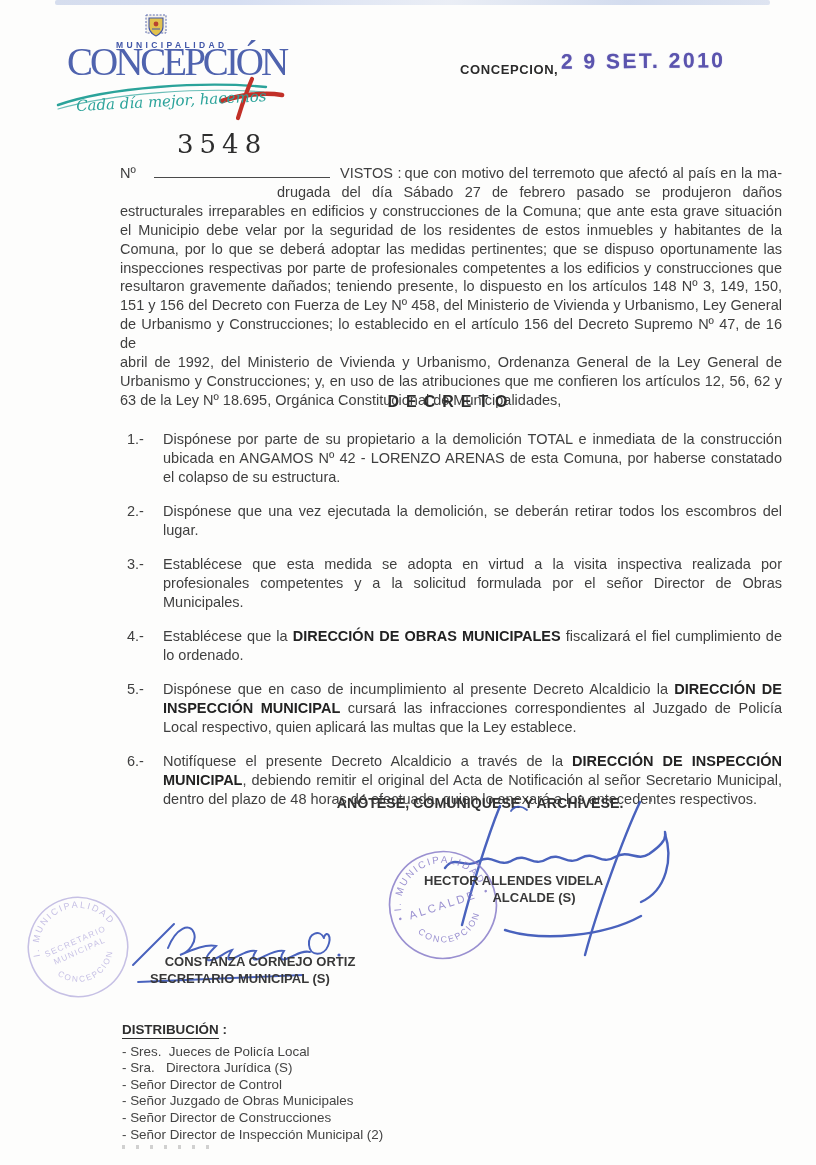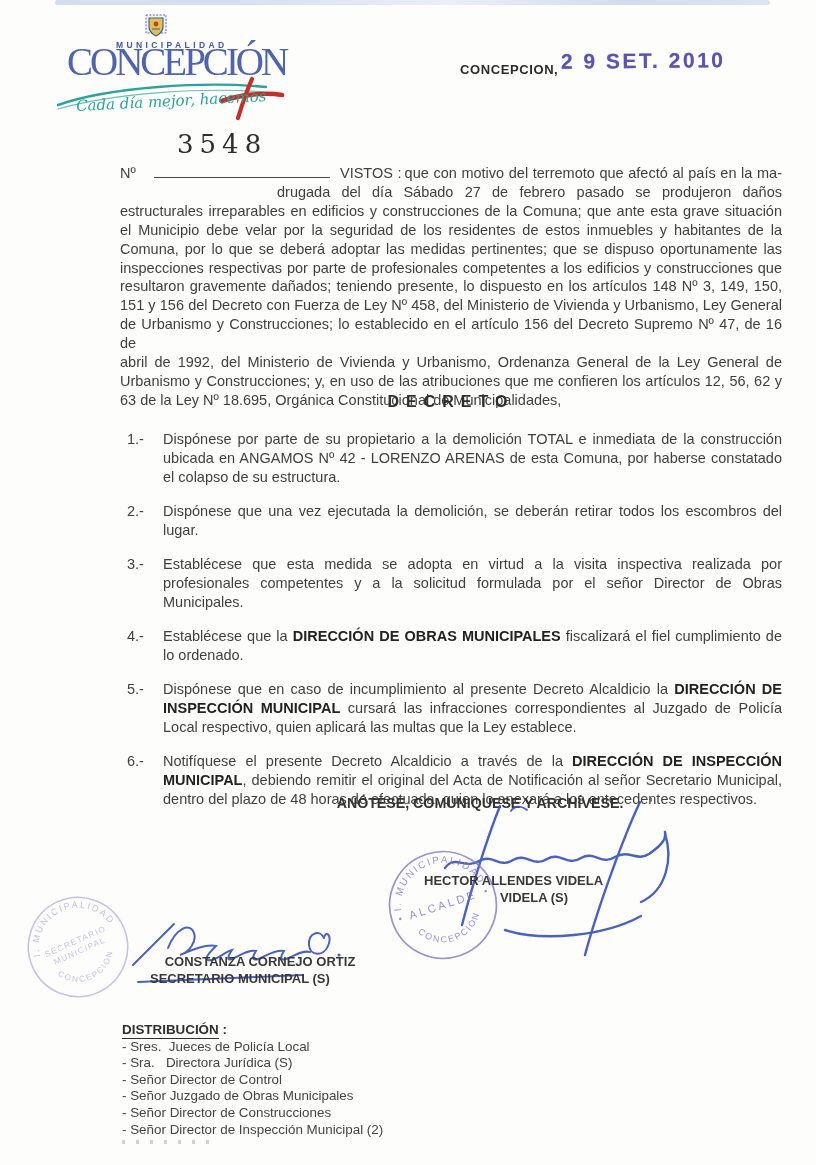--- a/index.html
+++ b/index.html
@@ -64,21 +64,21 @@
   .secretario-name{position:absolute;left:150px;top:954px;width:220px;text-align:center;
      font-size:13px;font-weight:600;color:#383838;}
   .secretario-title{position:absolute;left:150px;top:971px;width:220px;text-align:left;
      font-size:13px;font-weight:600;color:#383838;}
   .stamp{position:absolute;}
 
   
   .distribution{position:absolute;left:122px;top:1022px;font-size:13.4px;line-height:16.6px;color:#444;}
   .dist-title{font-weight:bold;color:#2f2f2f;border-bottom:1.6px solid #2f2f2f;padding-bottom:1px;}
   .dist-colon{font-weight:bold;color:#2f2f2f;}
-  .dist-items{}
+  .dist-items{margin-top:5px;}
   .dist-item{white-space:pre;}
   .dist-cutoff{width:90px;height:4px;margin-top:2px;opacity:.45;
      background:repeating-linear-gradient(90deg,#9a9a9a 0 3px,transparent 3px 14px);}
 </style>
 </head>
 <body>
 
 <div class="page">
 
   <div class="scan-band"></div>
@@ -182,21 +182,21 @@
       <text font-family="Liberation Sans, sans-serif" font-size="9.5" letter-spacing="2" fill="#8276c6">
         <textPath href="#aBot" startOffset="50%" text-anchor="middle">CONCEPCION</textPath>
       </text>
       <text x="62" y="66" text-anchor="middle" font-family="Liberation Sans, sans-serif" font-size="12" letter-spacing="3" fill="#8276c6">ALCALDE</text>
       <circle cx="14" cy="62" r="1.4" fill="#8276c6"></circle>
       <circle cx="110" cy="62" r="1.4" fill="#8276c6"></circle>
     </g>
   </svg>
 
   <div class="alcalde-name">HECTOR ALLENDES VIDELA</div>
-  <div class="alcalde-title">VIDELA (S)</div>
+  <div class="alcalde-title">ALCALDE (S)</div>
 
   <svg class="stamp" style="left:24px;top:893px;" width="108" height="108" viewBox="0 0 124 124">
     <g transform="rotate(-24 62 62)" opacity=".55">
       <circle cx="62" cy="62" r="57" fill="none" stroke="#9a8fd2" stroke-width="1.8"></circle>
       <path id="sTop" d="M17,62 A45,45 0 0 1 107,62" fill="none"></path>
       <path id="sBot" d="M22,62 A40,40 0 0 0 102,62" fill="none"></path>
       <text font-family="Liberation Sans, sans-serif" font-size="10.5" letter-spacing="2.2" fill="#9a8fd2">
         <textPath href="#sTop" startOffset="50%" text-anchor="middle">I. MUNICIPALIDAD</textPath>
       </text>
       <text font-family="Liberation Sans, sans-serif" font-size="9.5" letter-spacing="2" fill="#9a8fd2">

